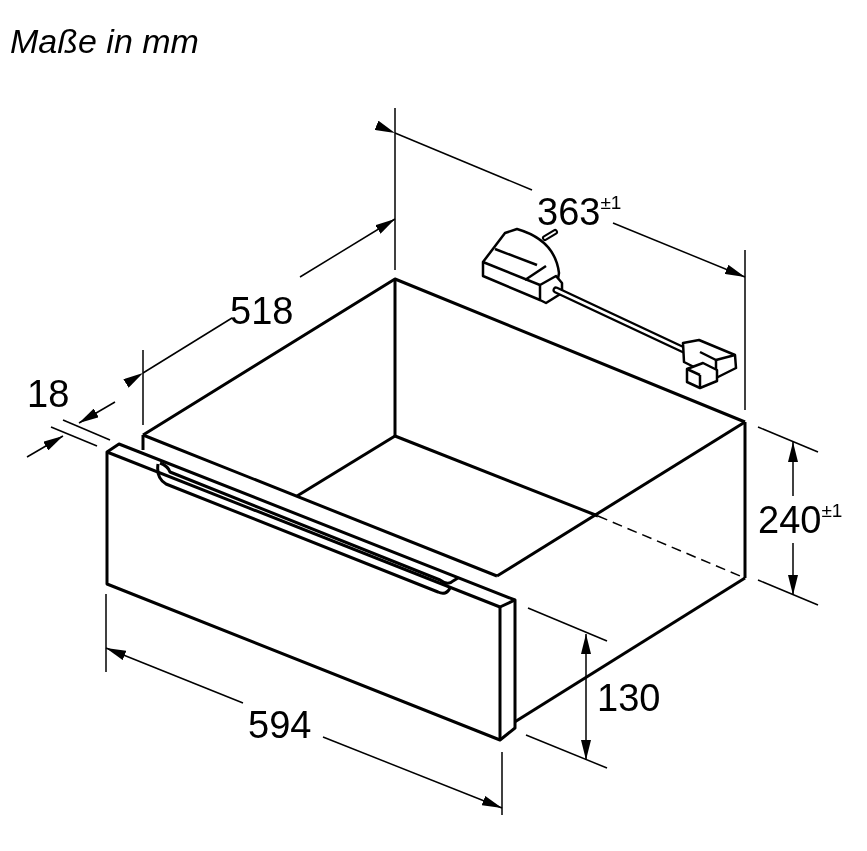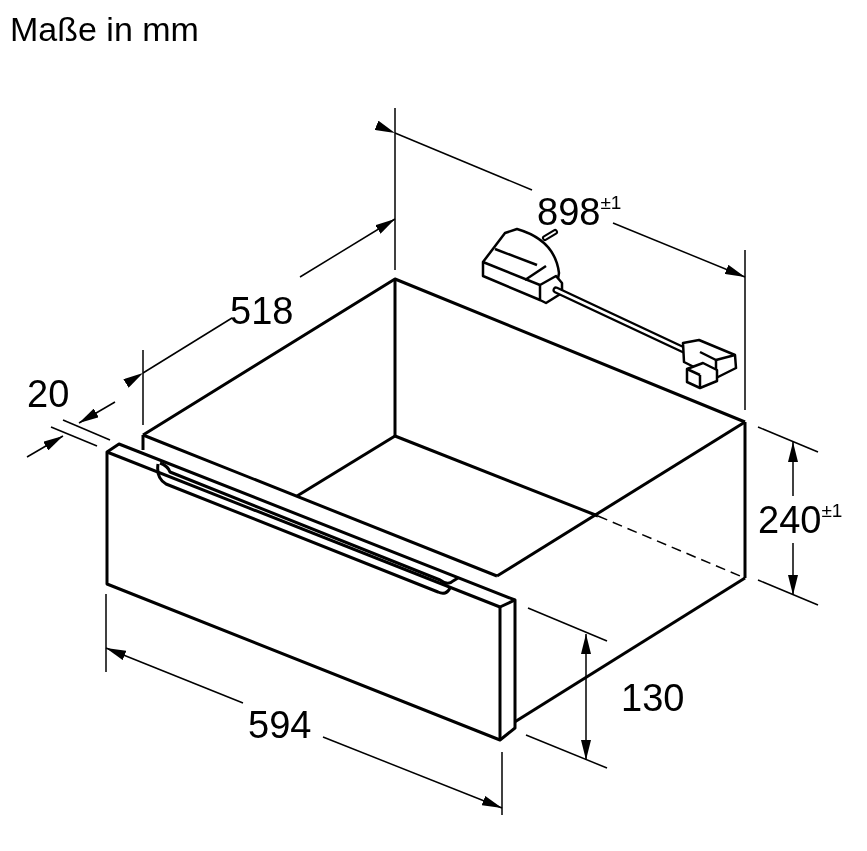--- a/index.html
+++ b/index.html
@@ -1,17 +1,17 @@
 <!DOCTYPE html>
 <html><head>
   <meta charset="utf-8">
   <style>
     html, body { margin: 0; padding: 0; background: #ffffff; }
     body { width: 867px; height: 851px; position: relative; overflow: hidden; font-family: "Liberation Sans", sans-serif; color: #000; }
-    .title { position: absolute; left: 10px; top: 7px; font-size: 34px; line-height: 44px; }
+    .title { position: absolute; left: 10px; top: 19px; font-size: 34px; line-height: 44px; font-style: italic; }
     svg.drawing { position: absolute; left: 0; top: 0; }
     .lbl { position: absolute; font-size: 38px; line-height: 40px; white-space: nowrap; }
     .lbl sup { font-size: 19px; vertical-align: 0; position: relative; top: -16px; }
   </style>
 </head>
 <body>
 
 <div class="title">Maße in mm</div>
 
 <svg class="drawing" width="867" height="851" viewBox="0 0 867 851" xmlns="http://www.w3.org/2000/svg">
@@ -97,18 +97,18 @@
     <path d="M683,343 L699,340 L735,355 L736,368 L716,378 L684,362 Z"></path>
     <line x1="700" y1="352" x2="716" y2="360"></line>
     <line x1="716" y1="360" x2="735" y2="355"></line>
     <line x1="716" y1="360" x2="716" y2="378"></line>
     <path d="M687,369 L703,363 L717,370 L717,381 L700,388 L687,382 Z"></path>
     <line x1="687" y1="369" x2="700" y2="375"></line>
     <line x1="700" y1="375" x2="700" y2="388"></line>
   </g>
 </svg>
 
-<div class="lbl" style="left:537px; top:192px;"><span>898</span><sup>±1</sup></div>
+<div class="lbl" style="left:537px; top:192px;"><span>363</span><sup>±1</sup></div>
 <div class="lbl" style="left:230px; top:291px;">518</div>
-<div class="lbl" style="left:27px; top:374px;">20</div>
+<div class="lbl" style="left:27px; top:374px;">18</div>
 <div class="lbl" style="left:758px; top:500px;"><span>240</span><sup>±1</sup></div>
-<div class="lbl" style="left:597px; top:678px;margin-left:24px;">130</div>
+<div class="lbl" style="left:597px; top:678px;">130</div>
 <div class="lbl" style="left:248px; top:705px;">594</div>
 
 </body></html>

